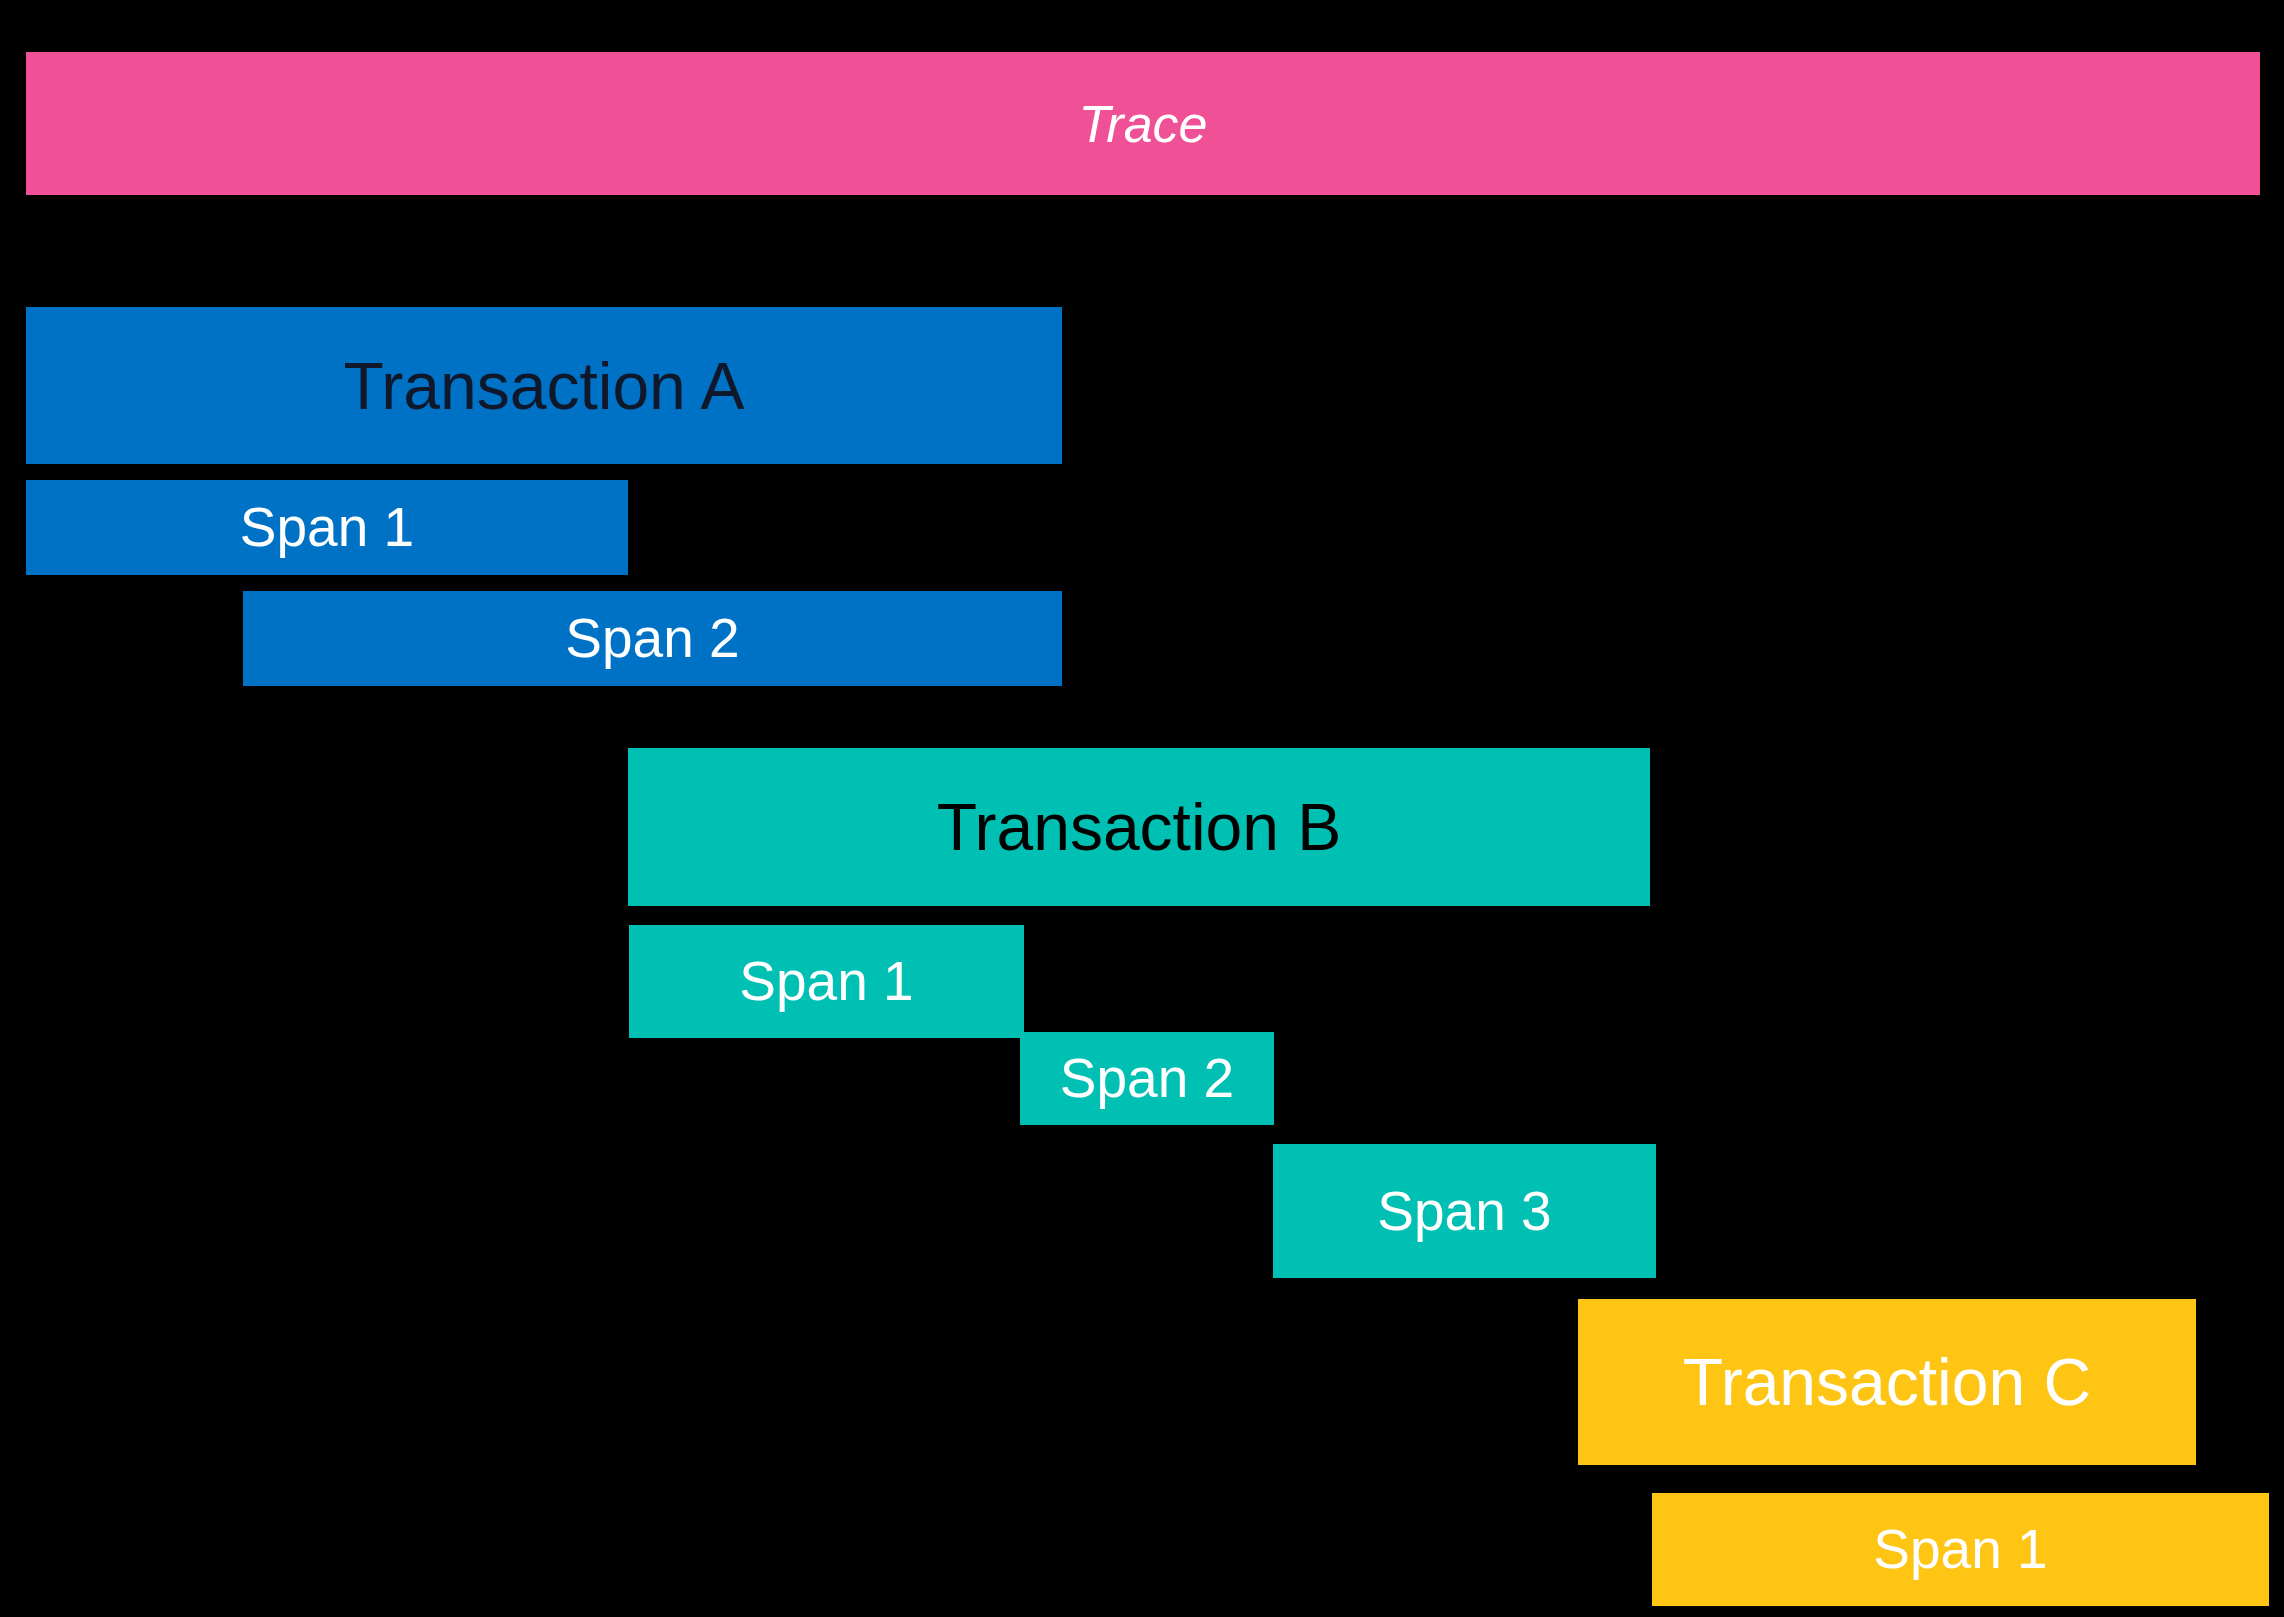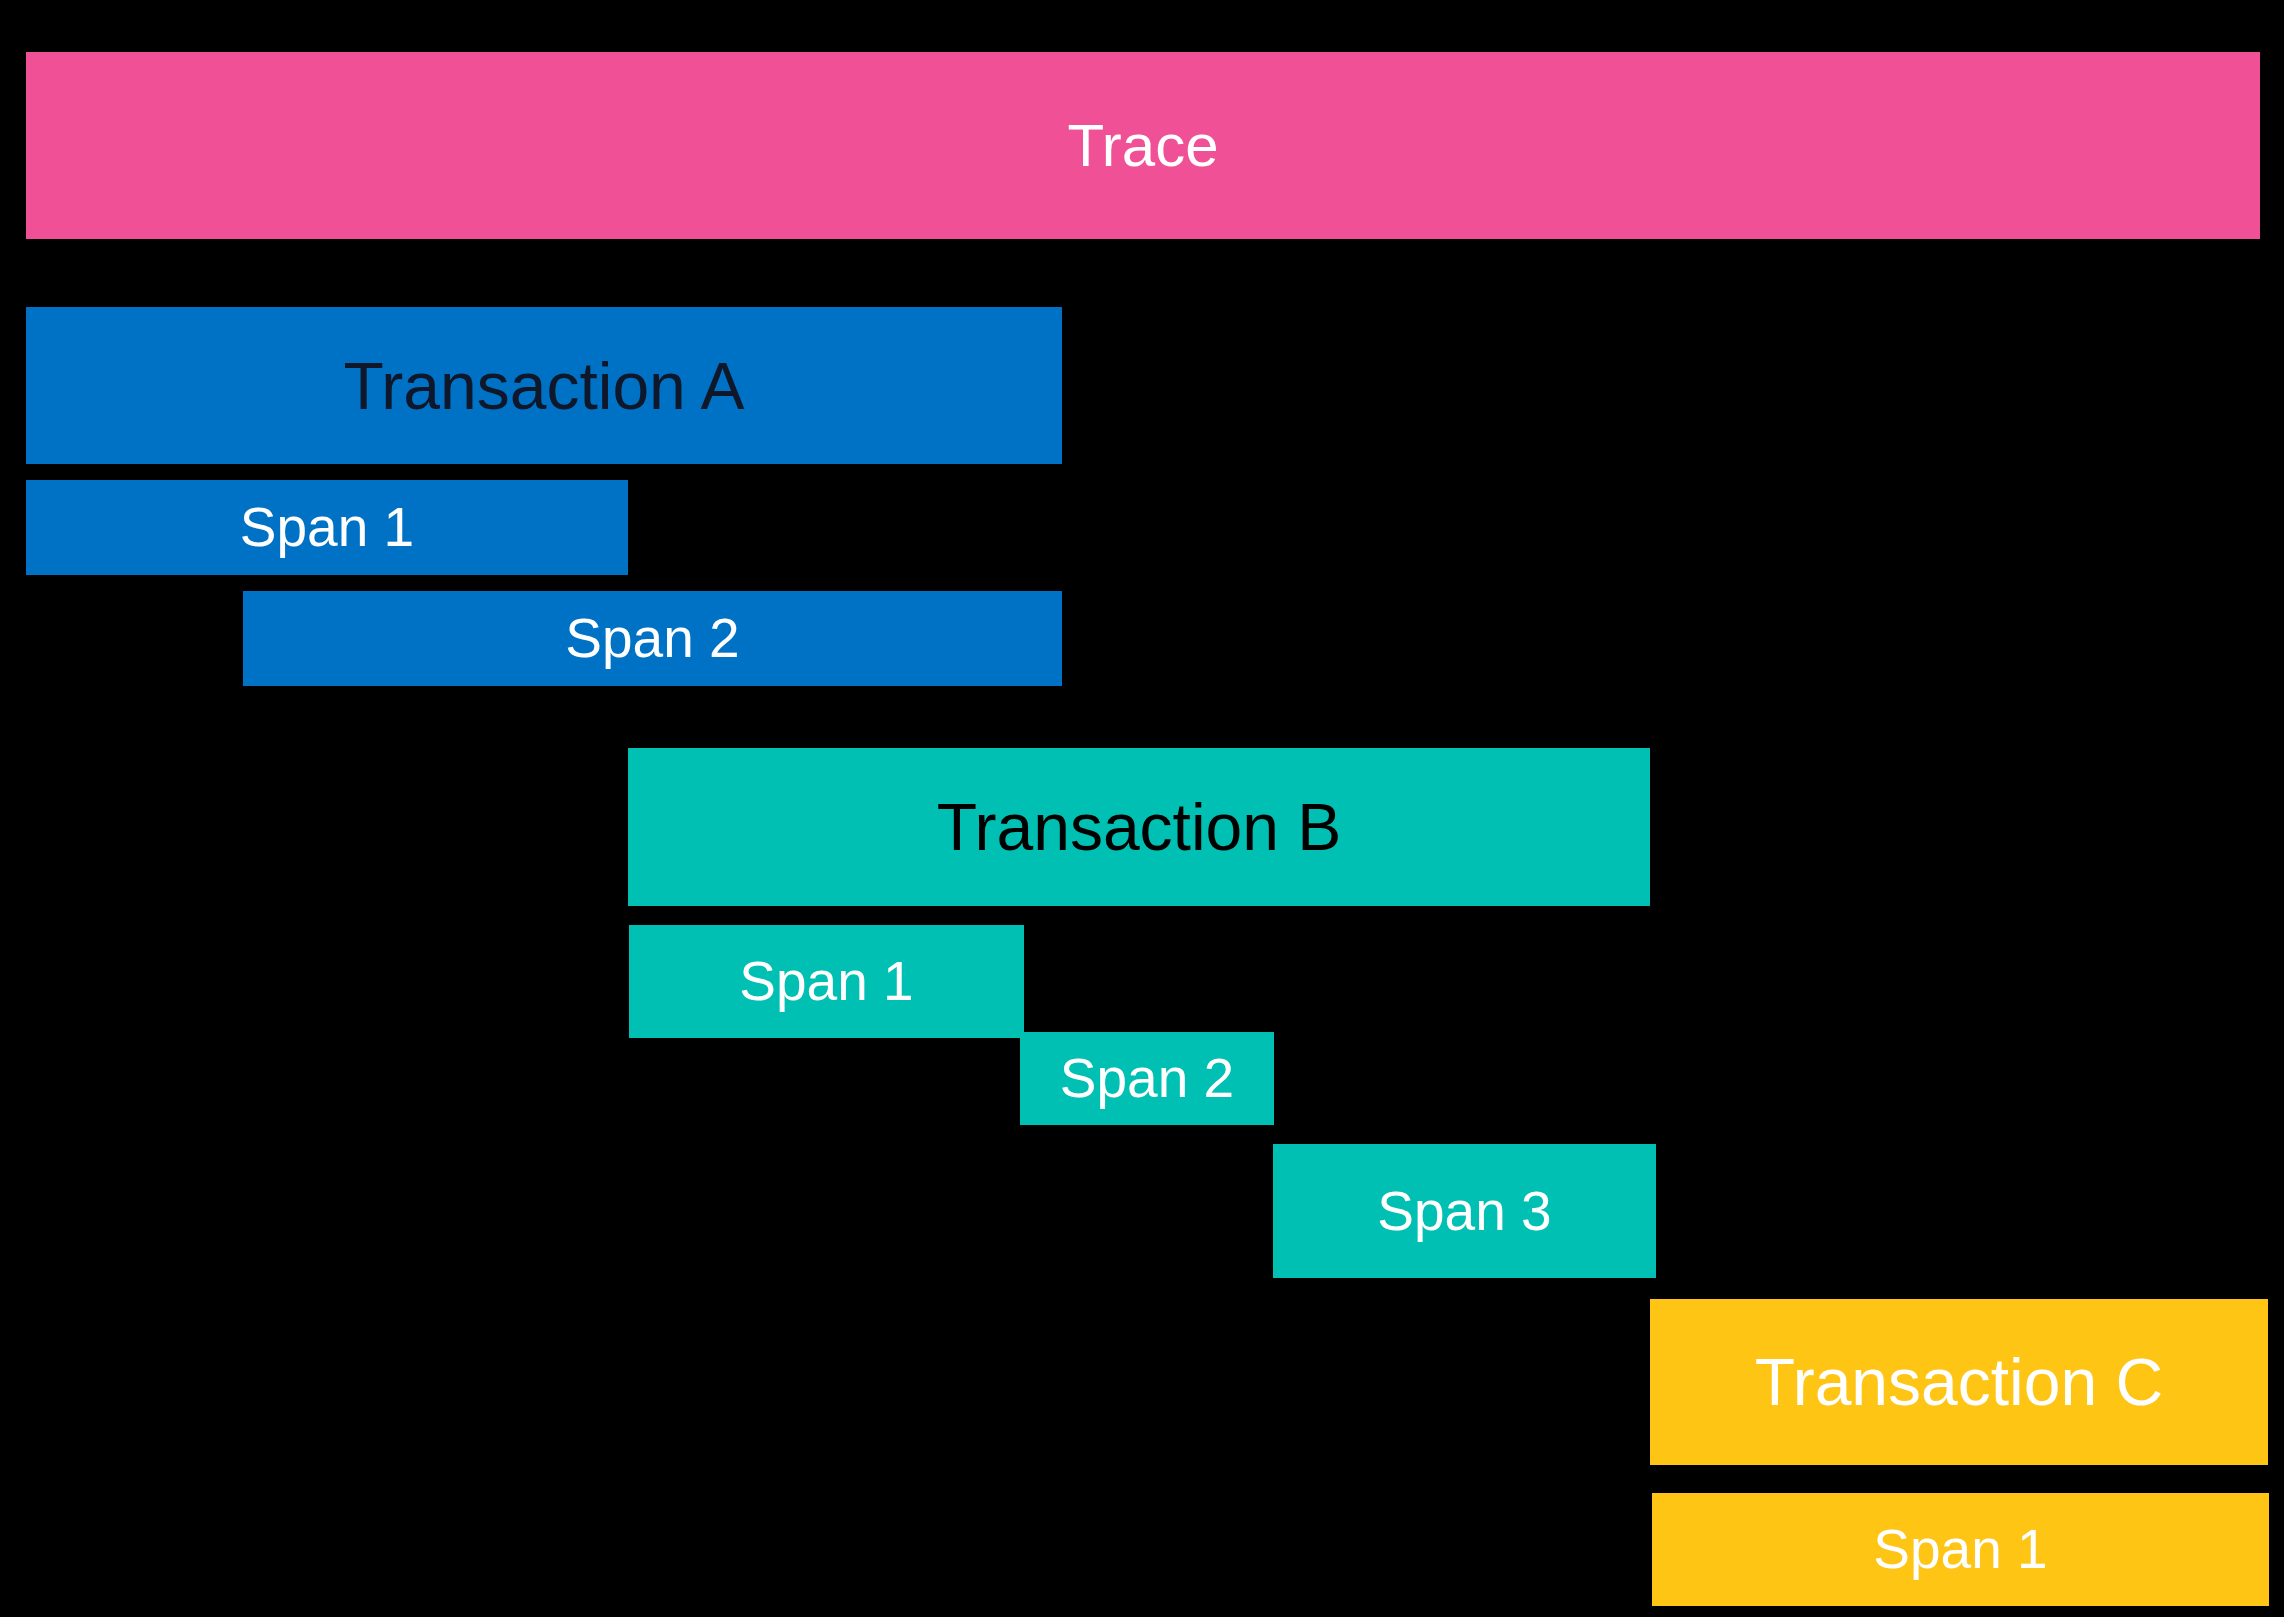--- a/index.html
+++ b/index.html
@@ -32,21 +32,21 @@
     user-select: none;
   }
   .bar.trace        { font-size: 76px; }
   .bar.transaction  { font-size: 66px; }
   .bar.span         { font-size: 55px; }
 </style>
 </head>
 <body>
 
 <div id="canvas" style="width: 2284px; height: 1618px; background: rgb(0, 0, 0);">
-    <div class="bar trace" style="left: 26px; top: 52px; width: 2234px; height: 187px; background: rgb(239, 80, 150); font-size: 60px; color: rgb(255, 255, 255);">
+    <div class="bar trace" style="left: 26px; top: 52px; width: 2234px; height: 143px; background: rgb(239, 80, 150); font-size: 52px; color: rgb(255, 255, 255); font-style: italic;">
       <span>Trace</span>
     </div>
     <div class="bar transaction" style="left: 26px; top: 307px; width: 1036px; height: 157px; background: rgb(0, 114, 198); font-size: 66px; color: #0f172a;">
       <span>Transaction A</span>
     </div>
     <div class="bar span" style="left: 26px; top: 480px; width: 602px; height: 95px; background: rgb(0, 114, 198); font-size: 55px; color: rgb(255, 255, 255);">
       <span>Span 1</span>
     </div>
     <div class="bar span" style="left: 243px; top: 591px; width: 819px; height: 95px; background: rgb(0, 114, 198); font-size: 55px; color: rgb(255, 255, 255);">
       <span>Span 2</span>
@@ -56,20 +56,20 @@
     </div>
     <div class="bar span" style="left: 629px; top: 925px; width: 395px; height: 113px; background: rgb(0, 191, 179); font-size: 55px; color: rgb(255, 255, 255);">
       <span>Span 1</span>
     </div>
     <div class="bar span" style="left: 1020px; top: 1032px; width: 254px; height: 93px; background: rgb(0, 191, 179); font-size: 55px; color: rgb(255, 255, 255);">
       <span>Span 2</span>
     </div>
     <div class="bar span" style="left: 1273px; top: 1144px; width: 383px; height: 134px; background: rgb(0, 191, 179); font-size: 55px; color: rgb(255, 255, 255);">
       <span>Span 3</span>
     </div>
-    <div class="bar transaction" style="left: 1650px; top: 1299px; width: 618px; height: 166px; background: rgb(254, 197, 20); font-size: 66px; color: rgb(255, 255, 255);">
+    <div class="bar transaction" style="left: 1578px; top: 1299px; width: 618px; height: 166px; background: rgb(254, 197, 20); font-size: 66px; color: rgb(255, 255, 255);">
       <span>Transaction C</span>
     </div>
     <div class="bar span" style="left: 1652px; top: 1493px; width: 617px; height: 113px; background: rgb(254, 197, 20); font-size: 55px; color: rgb(255, 255, 255);">
       <span>Span 1</span>
     </div>
   </div>
 
 
 </body></html>

